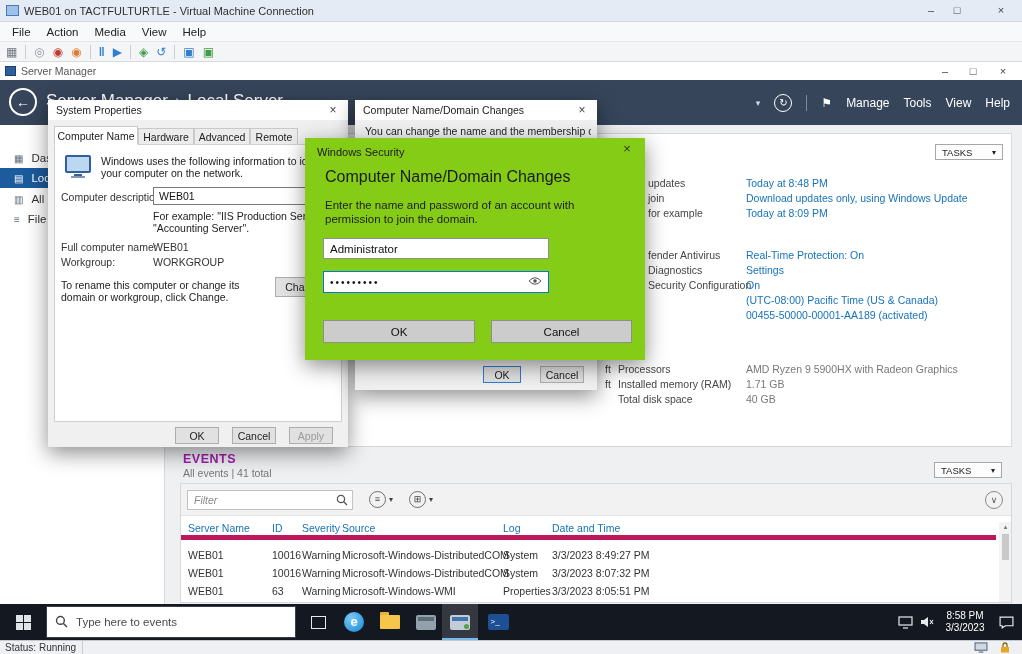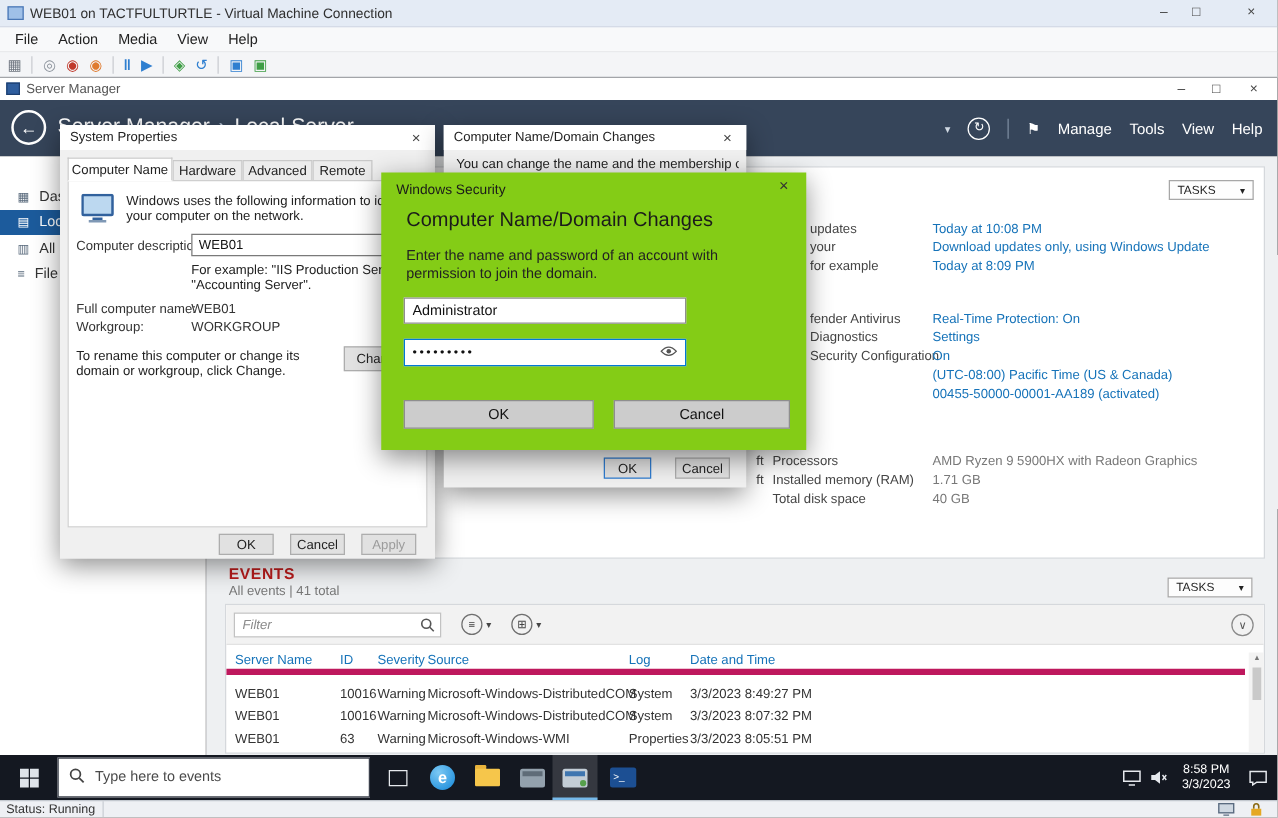--- a/index.html
+++ b/index.html
@@ -44,21 +44,21 @@
   .side-sel .ic{color:#fff;}
 
   .sm-content{left:165px;top:63px;width:857px;height:479px;background:#eef0f2;}
   .panel{background:#fff;border:1px solid #d5d8dc;}
   .tasks-btn{width:68px;height:16px;border:1px solid #a7a7a7;background:#fdfdfd;display:flex;align-items:center;justify-content:space-between;padding:0 6px;font-size:9.5px;color:#222;}
   .plabel{font-size:10.5px;color:#454545;white-space:nowrap;}
   .pvalue{font-size:10.5px;color:#1673b9;white-space:nowrap;}
   .pvalue.gray{color:#787878;}
   .pfrag{font-size:10.5px;color:#454545;}
 
-  .ev-title{font-size:12.5px;font-weight:bold;color:#b91c1c;letter-spacing:.5px;}
+  .ev-title{font-size:12.5px;font-weight:bold;color:#a21caf;letter-spacing:.5px;}
   .ev-sub{font-size:10.5px;color:#777;}
   .filter-bar{left:0;top:0;width:830px;height:32px;background:#f2f2f2;border-bottom:1px solid #e2e2e2;}
   .filter-input{left:6px;top:6px;width:166px;height:20px;border:1px solid #c2c2c2;background:#fff;font-size:10.5px;padding:0 18px 0 6px;font-family:"Liberation Sans",sans-serif;}
   .filter-input::placeholder{font-style:italic;color:#8a8a8a;}
   .dd-circle{width:17px;height:17px;border:1px solid #707070;border-radius:50%;text-align:center;line-height:15px;font-size:9px;color:#444;display:inline-block;}
   .dd-caret{font-size:8px;color:#444;margin-left:3px;}
   .chev-circle{width:18px;height:18px;border:1px solid #8a8a8a;border-radius:50%;text-align:center;line-height:16px;font-size:9px;color:#555;}
   .col-h{font-size:10.5px;color:#1673b9;white-space:nowrap;}
   .cell{font-size:10.5px;color:#333;white-space:nowrap;}
   .c0{left:7px;}.c1{left:91px;}.c2{left:121px;}.c3{left:161px;}.c4{left:322px;}.c5{left:371px;}
@@ -174,22 +174,22 @@
 
     <div class="a sm-content">
 
       <div class="a panel" style="left:15px;top:8px;width:832px;height:314px;">
         <div class="a tasks-btn" style="left:754px;top:10px;">
           <span>TASKS</span>
           <span style="font-size:8px;">▾</span>
         </div>
 
         <span class="a plabel" style="left:467px;top:43px;">updates</span>
-        <span class="a pvalue" style="left:565px;top:43px;">Today at 10:08 PM</span>
-        <span class="a plabel" style="left:467px;top:58px;">your</span>
+        <span class="a pvalue" style="left:565px;top:43px;">Today at 8:48 PM</span>
+        <span class="a plabel" style="left:467px;top:58px;">join</span>
         <span class="a pvalue" style="left:565px;top:58px;">Download updates only, using Windows Update</span>
         <span class="a plabel" style="left:467px;top:73px;">for example</span>
         <span class="a pvalue" style="left:565px;top:73px;">Today at 8:09 PM</span>
         <span class="a plabel" style="left:467px;top:115px;">fender Antivirus</span>
         <span class="a pvalue" style="left:565px;top:115px;">Real-Time Protection: On</span>
         <span class="a plabel" style="left:467px;top:130px;">Diagnostics</span>
         <span class="a pvalue" style="left:565px;top:130px;">Settings</span>
         <span class="a plabel" style="left:467px;top:145px;">Security Configuration</span>
         <span class="a pvalue" style="left:565px;top:145px;">On</span>
         <span class="a pvalue" style="left:565px;top:160px;">(UTC-08:00) Pacific Time (US &amp; Canada)</span>

